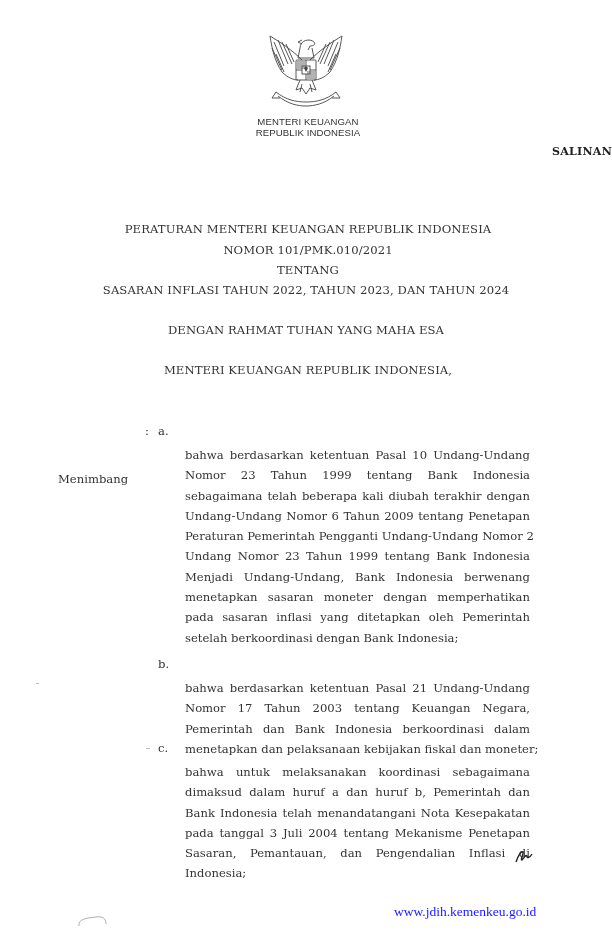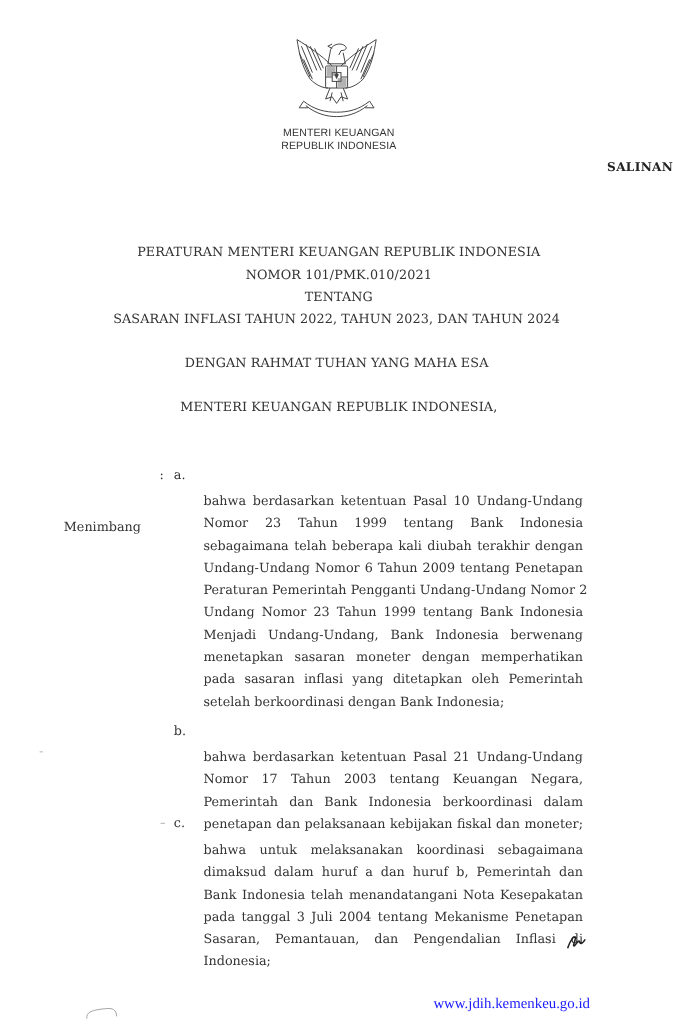--- a/index.html
+++ b/index.html
@@ -226,21 +226,21 @@
       <span class="ln last">setelah berkoordinasi dengan Bank Indonesia;</span>
     </div>
   </div>
 
   <div class="item b">
     <span class="item-letter">b.</span>
     <div class="item-text">
       <span class="ln">bahwa berdasarkan ketentuan Pasal 21 Undang-Undang</span>
       <span class="ln">Nomor 17 Tahun 2003 tentang Keuangan Negara,</span>
       <span class="ln">Pemerintah dan Bank Indonesia berkoordinasi dalam</span>
-      <span class="ln">penetapan dan pelaksanaan kebijakan fiskal dan moneter;</span>
+      <span class="ln">menetapkan dan pelaksanaan kebijakan fiskal dan moneter;</span>
     </div>
   </div>
 
   <div class="item c">
     <span class="item-letter">c.</span>
     <div class="item-text">
       <span class="ln">bahwa untuk melaksanakan koordinasi sebagaimana</span>
       <span class="ln">dimaksud dalam huruf a dan huruf b, Pemerintah dan</span>
       <span class="ln">Bank Indonesia telah menandatangani Nota Kesepakatan</span>
       <span class="ln">pada tanggal 3 Juli 2004 tentang Mekanisme Penetapan</span>

